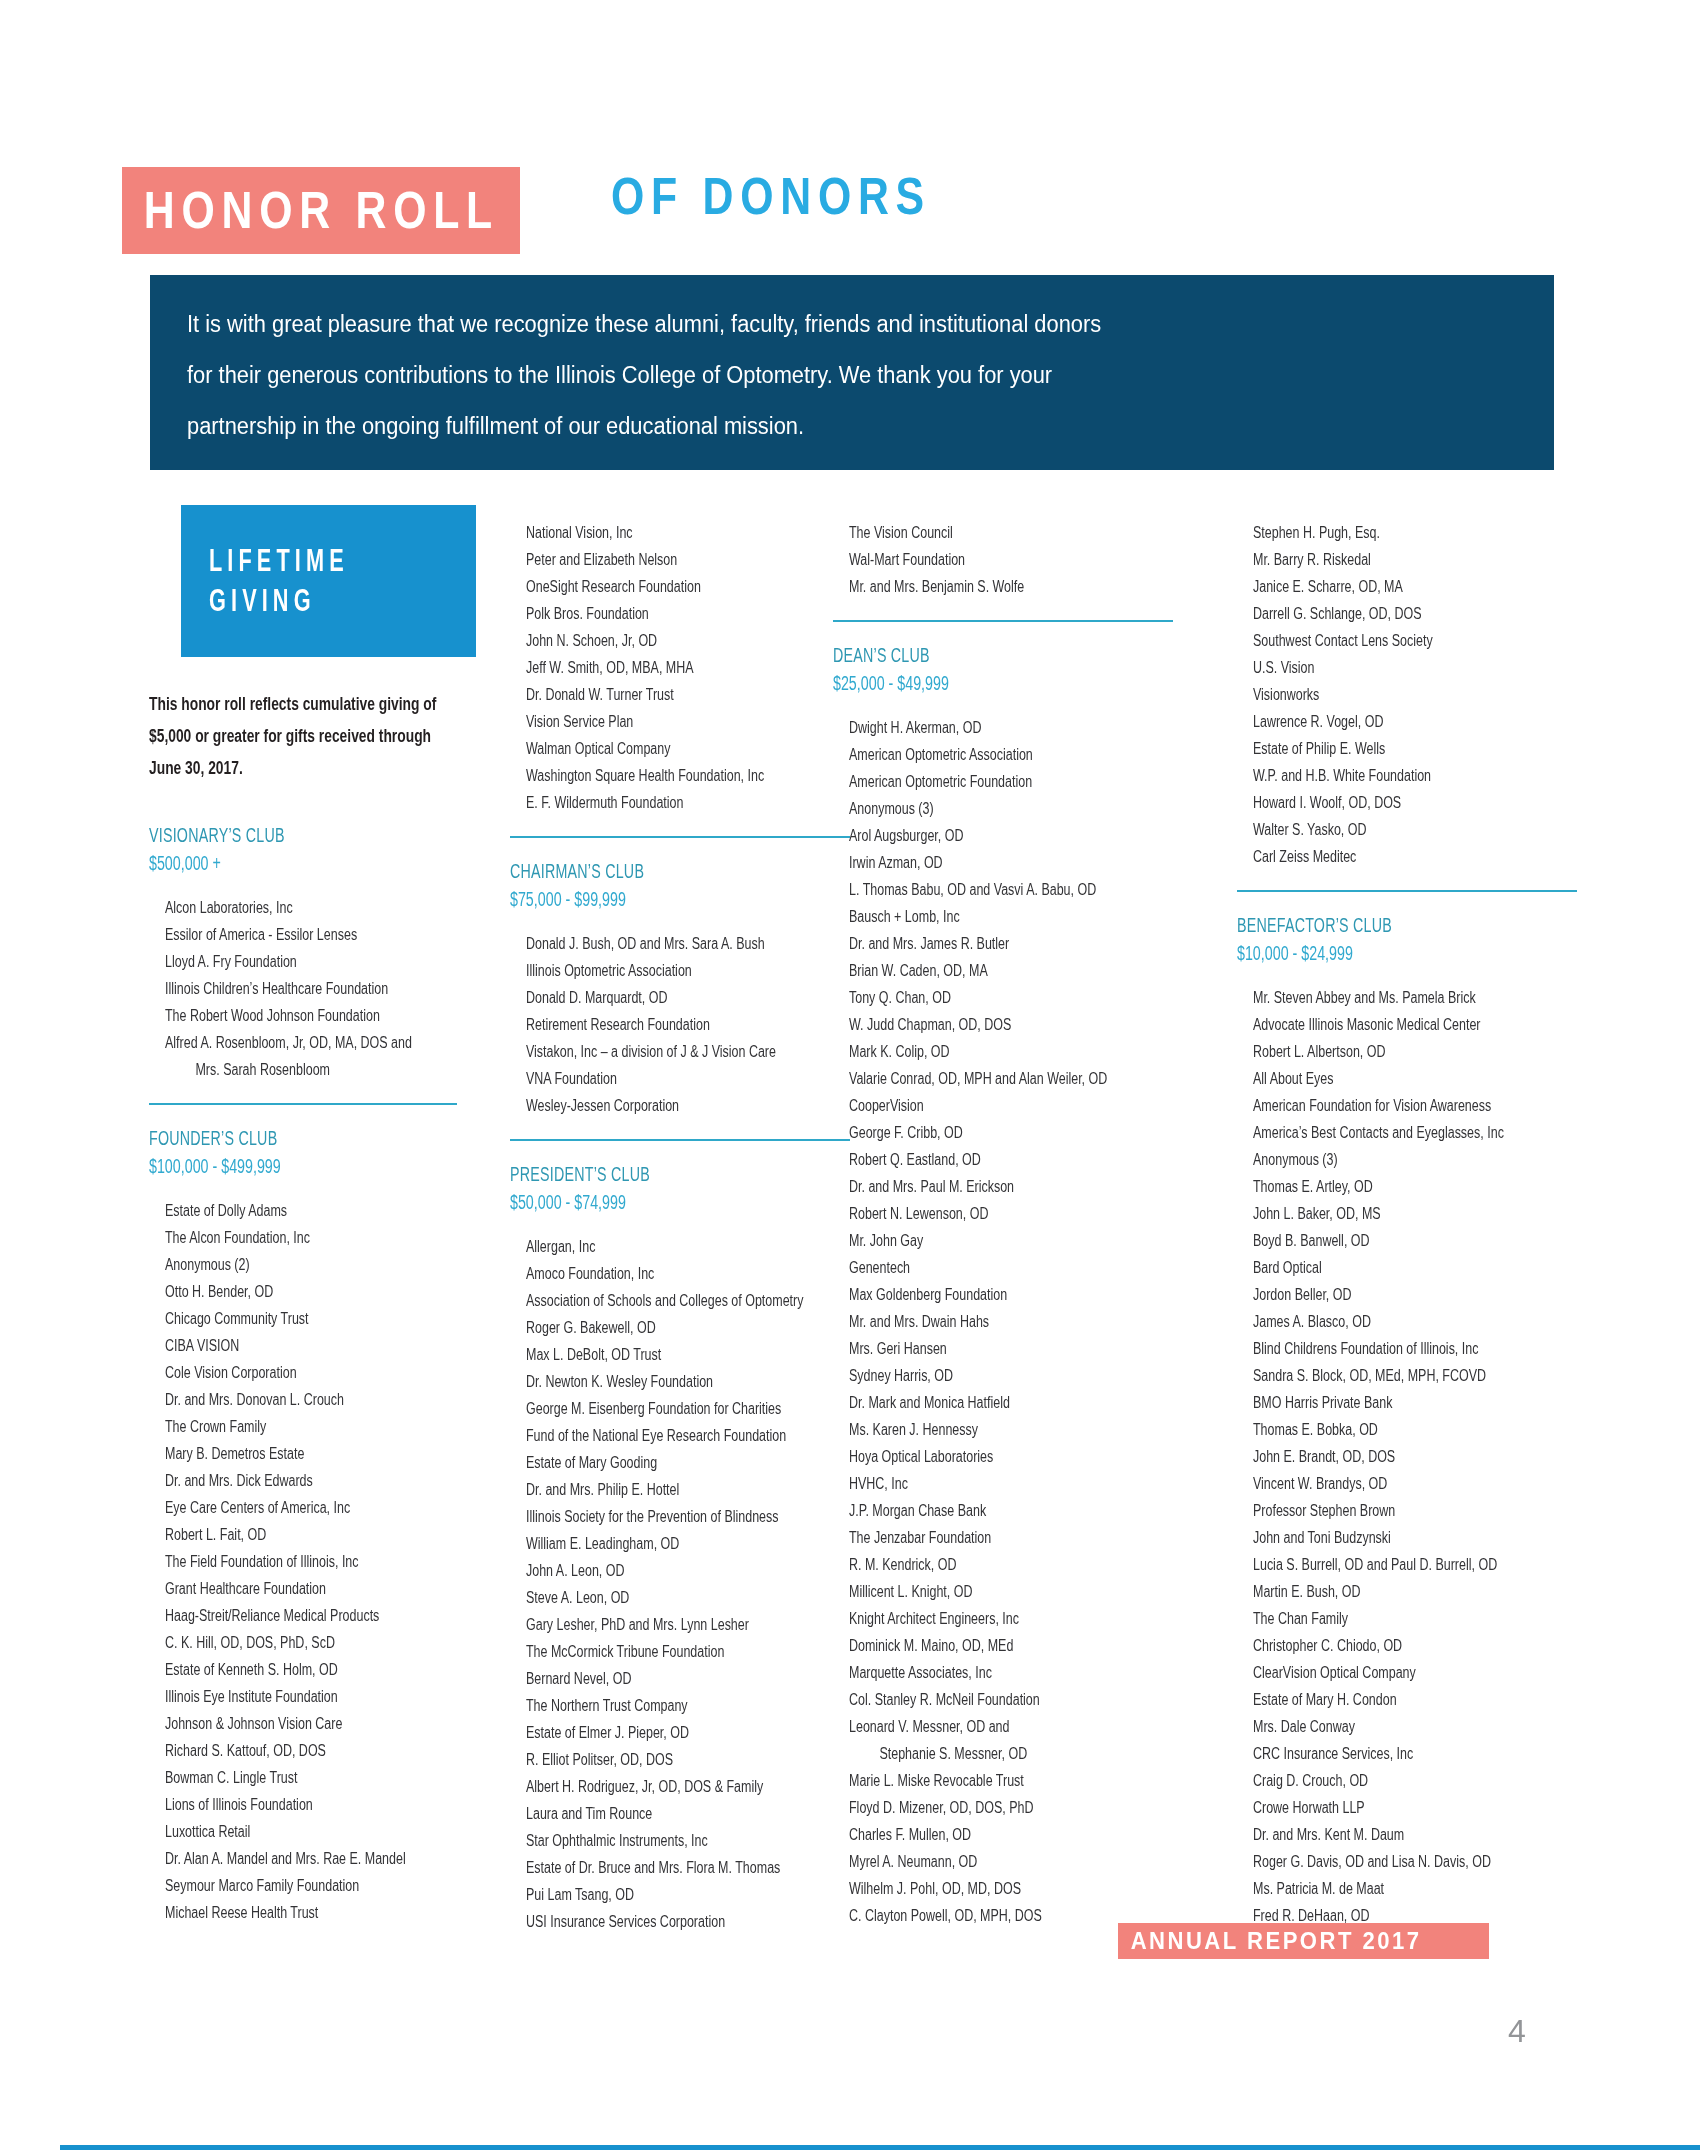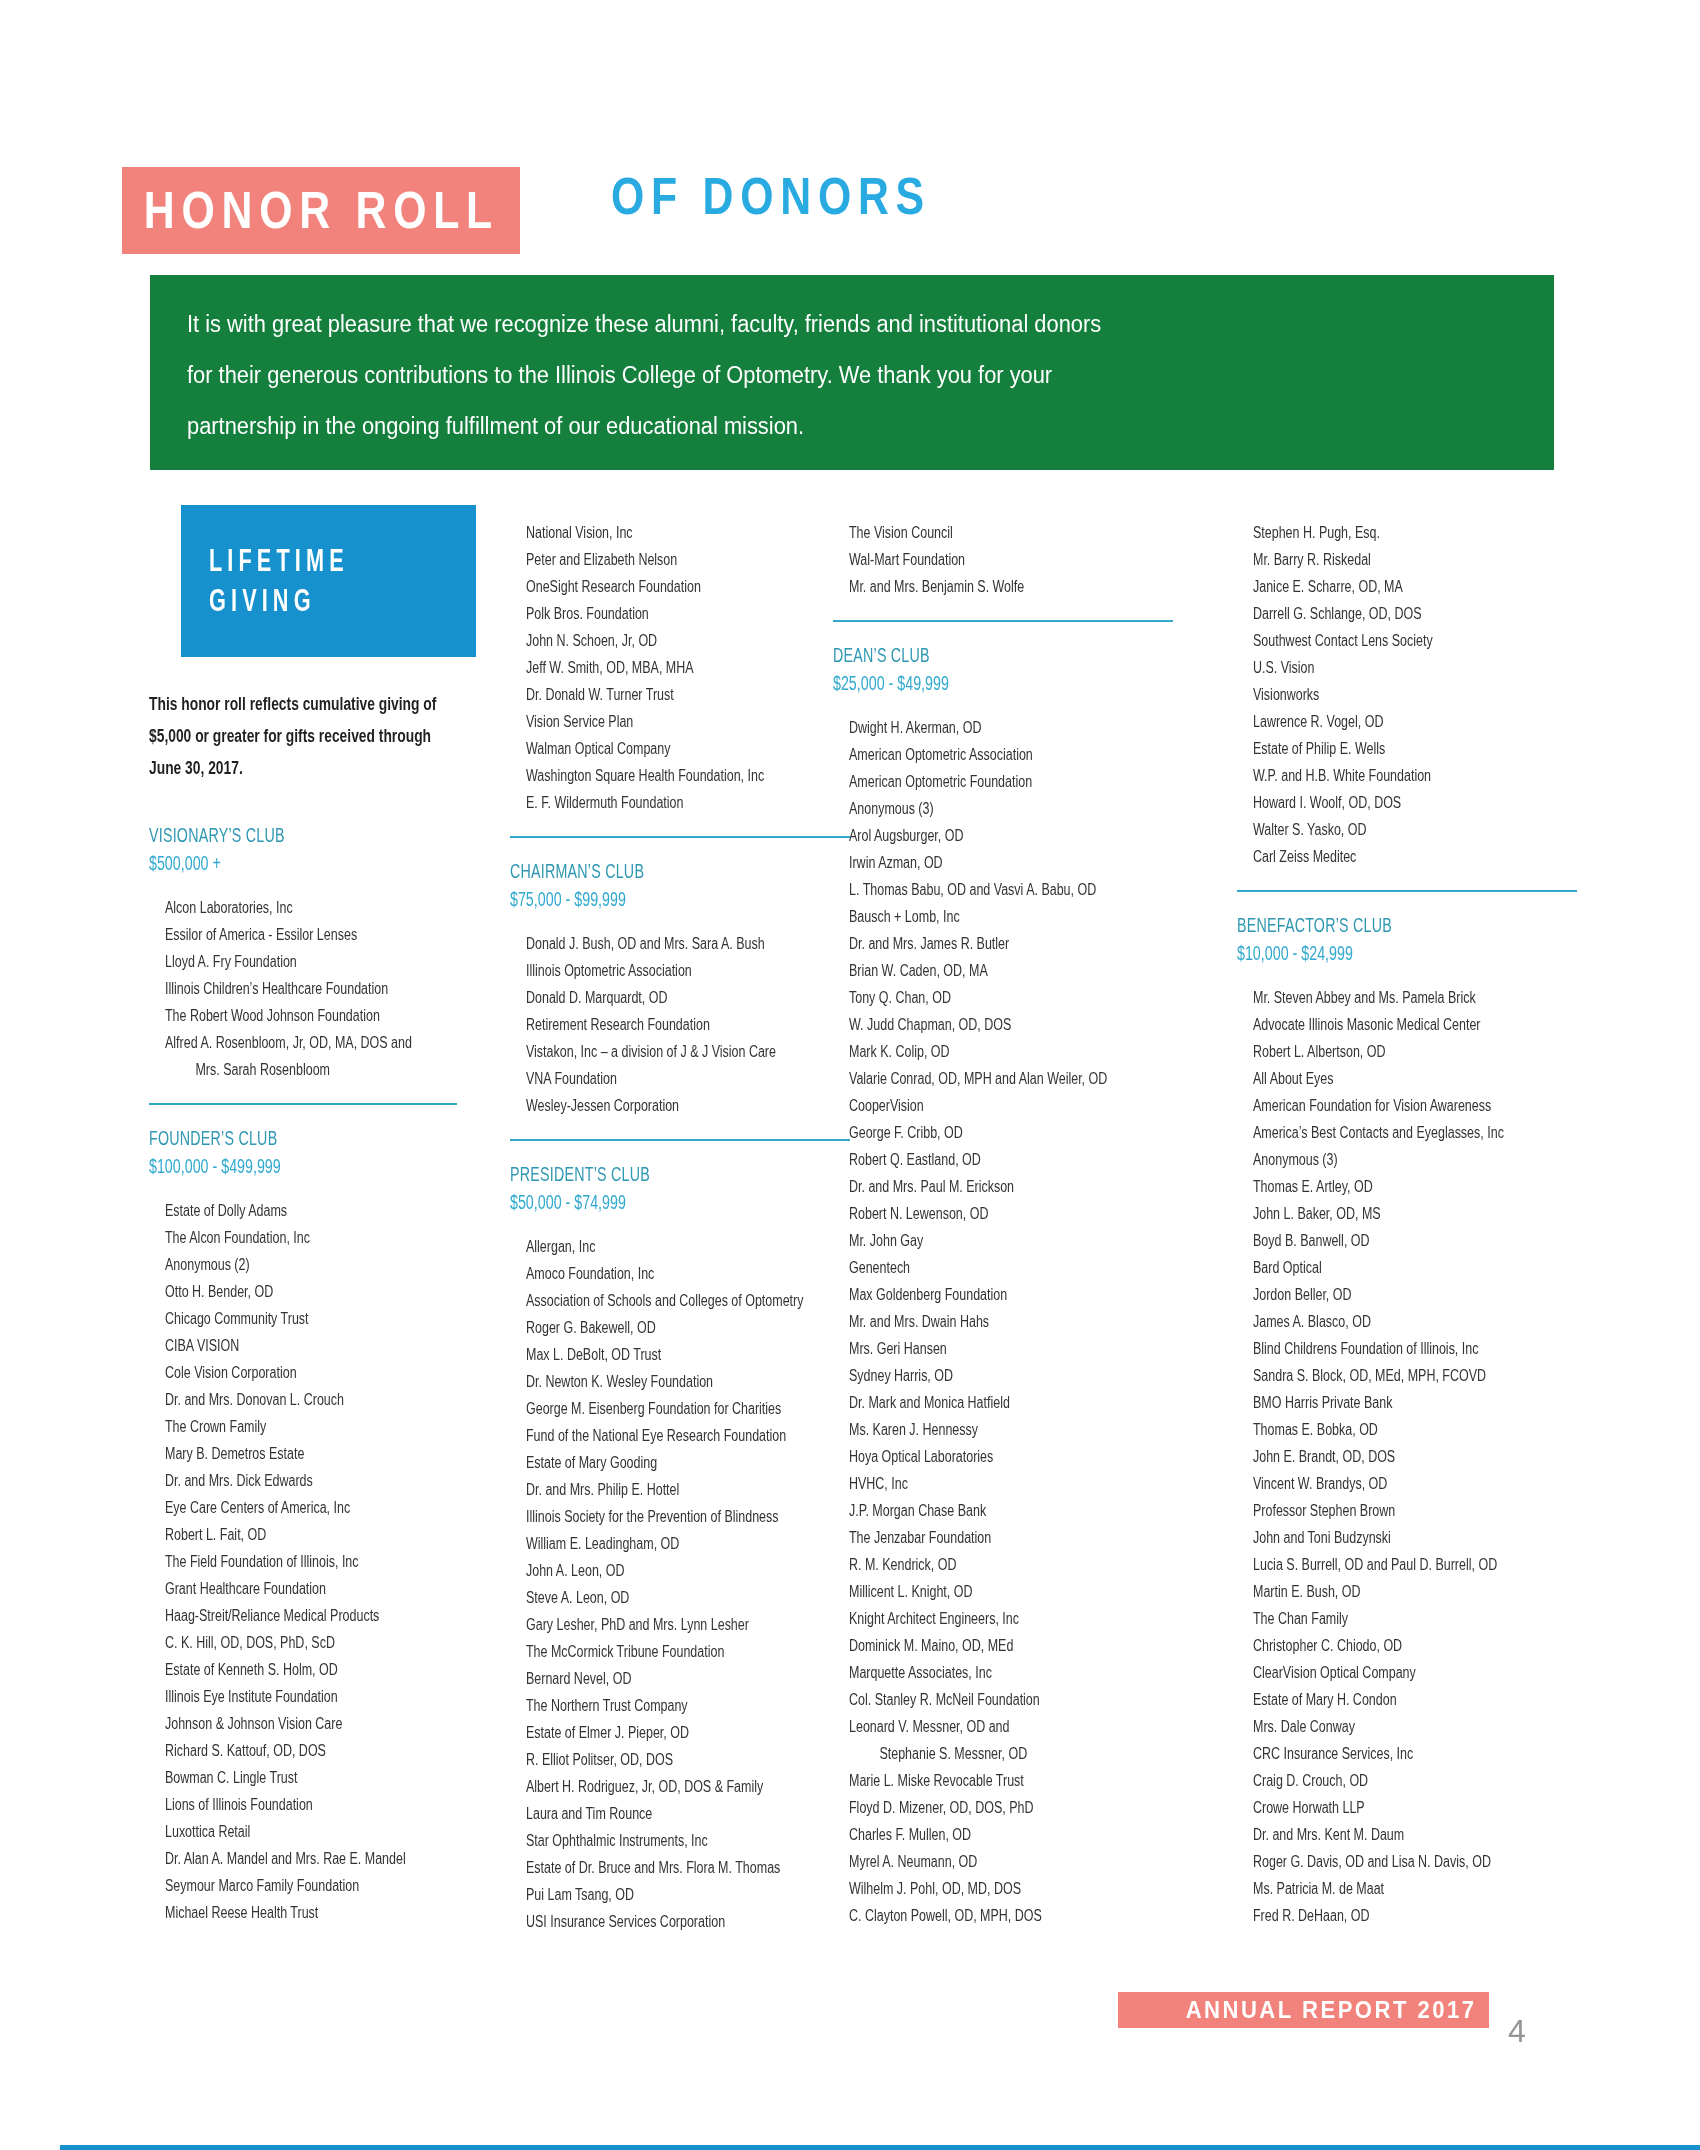--- a/index.html
+++ b/index.html
@@ -9,21 +9,21 @@
 
   
   .title-box{position:absolute;left:122px;top:167px;width:398px;height:87px;background:#F2837C;
     display:flex;align-items:center;justify-content:center;}
   .title-main{font-size:51px;font-weight:700;color:#ffffff;letter-spacing:8px;white-space:nowrap;
     transform:scaleX(0.84);}
   .title-after{position:absolute;left:611px;top:167px;height:87px;display:flex;align-items:flex-start;}
   .title-rest{font-size:51px;font-weight:700;color:#29ABE2;letter-spacing:8px;white-space:nowrap;
     transform:scaleX(0.84);transform-origin:left center;}
 
-  .intro-box{position:absolute;left:150px;top:275px;width:1404px;height:195px;background:#15803d;
+  .intro-box{position:absolute;left:150px;top:275px;width:1404px;height:195px;background:#0c4a6e;
     padding:0;box-sizing:border-box;text-decoration:underline;}
   .intro-lines{position:absolute;left:37px;top:24px;}
   .intro-line{font-size:23px;line-height:51px;color:#ffffff;white-space:nowrap;
     transform:scaleX(0.95);transform-origin:left center;}
 
   
   .lifetime-box{position:absolute;left:149px;top:505px;width:295px;height:152px;background:#1791CE;
     display:flex;flex-direction:column;justify-content:center;box-sizing:border-box;padding-left:28px;margin-left:32px;}
   .lifetime-line{font-size:31px;font-weight:700;color:#ffffff;letter-spacing:7.3px;line-height:40px;
     white-space:nowrap;transform:scaleX(0.70);transform-origin:left center;}
@@ -47,22 +47,22 @@
 
   .names{list-style:none;margin:16px;padding:0;}
   .names li{font-size:16px;line-height:27px;color:#333336;white-space:nowrap;
     transform:scaleX(0.78);transform-origin:left center;}
   .names li.indent{padding-left:39px;}
 
   .divider{height:0;border:none;border-top:2px solid #2FA8C9;width:340px;margin:20px 0;}
   .col-1 .divider{width:308px;}
 
   
-  .footer-banner{position:absolute;left:1118px;top:1992px;width:371px;height:36px;background:#F2837C;
-    display:flex;align-items:center;justify-content:flex-end;}
+  .footer-banner{position:absolute;left:1118px;top:1923px;width:371px;height:36px;background:#F2837C;
+    display:flex;align-items:center;justify-content:flex-start;}
   .footer-banner span{font-size:24px;font-weight:700;color:#ffffff;letter-spacing:2.7px;white-space:nowrap;
     transform:scaleX(0.92);}
   .page-number{position:absolute;left:1508px;top:2013px;font-size:32px;color:#939598;}
   .bottom-rule{position:absolute;left:60px;top:2145px;width:1641px;height:4.7px;background:#1791CE;}
 </style>
 </head>
 <body>
 
 <div class="page">
 

